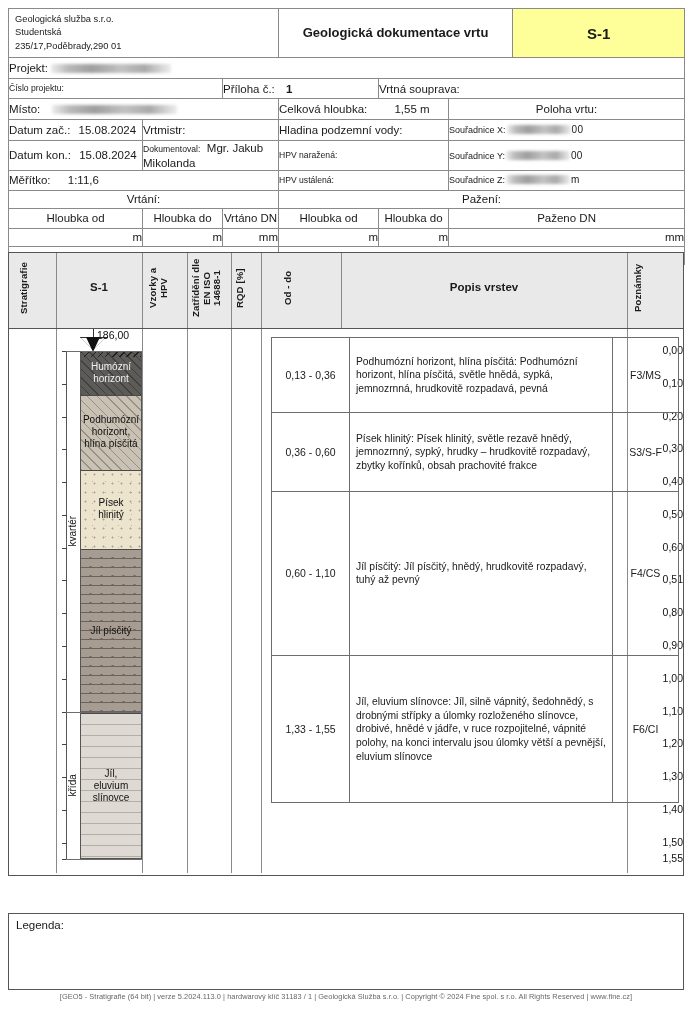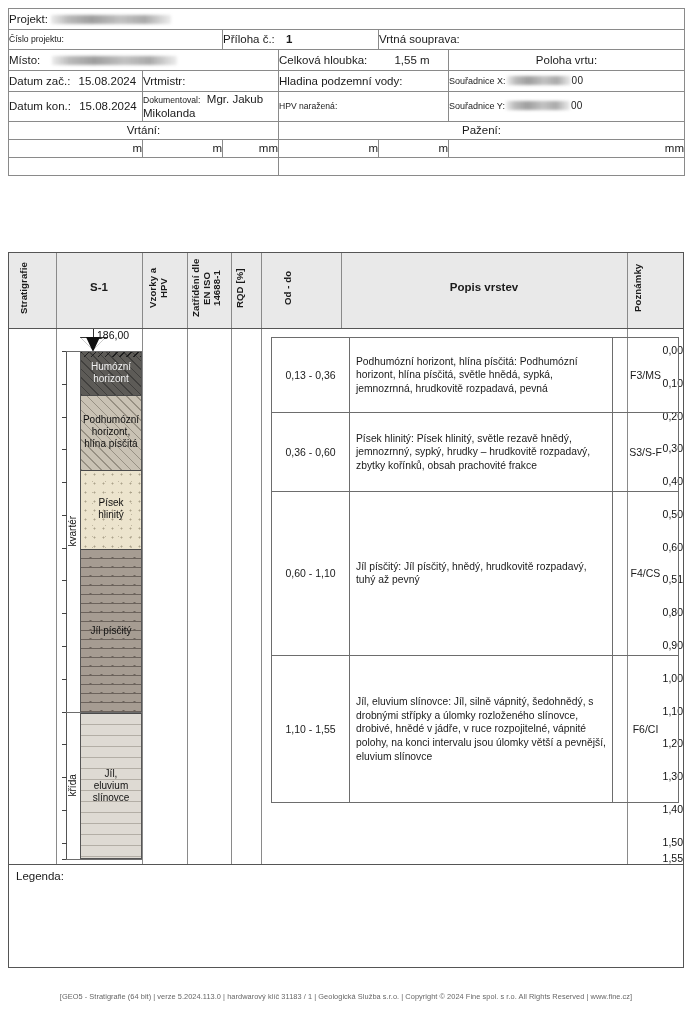--- a/index.html
+++ b/index.html
@@ -284,21 +284,21 @@
   td.c-desc  { font-size: 10.3px; line-height: 1.33; vertical-align: middle; }
   td.c-class { width: 66px; text-align: center; font-size: 10.5px; }
 
   
   .body-vsep {
     position: absolute; top: 0; bottom: 0; width: 1px; background: #8a8a8a;
   }
 
   
   #legend-block {
-    left: 8px; top: 864px; width: 676px; height: 104px;
+    left: 8px; top: 913px; width: 676px; height: 77px;
     border: 1.6px solid #555;
     background: #fff;
   }
   #legend-label {
     padding: 5px 7px;
     font-size: 11.5px;
   }
 
   
   #footer {
@@ -321,20 +321,31 @@
         <col style="width:134px">
           <col style="width:80px">
           <col style="width:56px">
         <col style="width:100px">
           <col style="width:70px">
           <col style="width:64px">
         <col style="width:172px">
       </colgroup>
 
       <tbody>
+          <tr class="h-company">
+        <td colspan="3">
+          <div class="company">
+            <div>Geologická služba s.r.o.</div>
+            <div>Studentská</div>
+            <div>235/17,Poděbrady,290 01</div>
+          </div>
+        </td>
+        <td colspan="3" class="cell doc-title">Geologická dokumentace vrtu</td>
+        <td class="badge-s1">S-1</td>
+      </tr>
 
       <tr class="h-r2">
         <td colspan="7" class="cell">
           <span class="lbl">Projekt:</span>
           <span class="redacted w1"></span>
         </td>
       </tr>
 
       <tr class="h-r3">
         <td colspan="2" class="cell-sm">
@@ -391,26 +402,48 @@
         <td colspan="2" class="cell-sm">
           <span class="lbl-sm">HPV naražená:</span>
         </td>
         <td colspan="2" class="cell-sm">
           <span class="coordline">
             <span>Souřadnice Y:</span><span class="redacted w3"></span><span class="coordtail">00</span>
           </span>
         </td>
       </tr>
 
+      <tr class="h-r7">
+        <td colspan="3" class="cell">
+          <span class="lbl">Měřítko:</span>
+          <span class="val" style="margin-left:14px">1:11,6</span>
+        </td>
+        <td colspan="2" class="cell-sm">
+          <span class="lbl-sm">HPV ustálená:</span>
+        </td>
+        <td colspan="2" class="cell-sm">
+          <span class="coordline">
+            <span>Souřadnice Z:</span><span class="redacted w3"></span><span class="coordtail">m</span>
+          </span>
+        </td>
+      </tr>
 
       <tr class="h-sec">
         <td colspan="3" class="cell ctr">Vrtání:</td>
         <td colspan="4" class="cell ctr">Pažení:</td>
       </tr>
 
+      <tr class="h-hdr">
+        <td class="cell ctr">Hloubka od</td>
+        <td colspan="1" class="cell ctr">Hloubka do</td>
+        <td class="cell ctr">Vrtáno DN</td>
+        <td class="cell ctr">Hloubka od</td>
+        <td class="cell ctr">Hloubka do</td>
+        <td colspan="2" class="cell ctr">Paženo DN</td>
+      </tr>
 
       <tr class="h-unit">
         <td class="cell rgt">m</td>
         <td class="cell rgt">m</td>
         <td class="cell rgt">mm</td>
         <td class="cell rgt">m</td>
         <td class="cell rgt">m</td>
         <td colspan="2" class="cell rgt">mm</td>
       </tr>
 
@@ -552,21 +585,21 @@
               <td class="c-range">0,36 - 0,60</td>
               <td class="c-desc">Písek hlinitý: Písek hlinitý, světle rezavě hnědý, jemnozrnný, sypký, hrudky – hrudkovitě rozpadavý, zbytky kořínků, obsah prachovité frakce</td>
               <td class="c-class">S3/S-F</td>
             </tr>
             <tr style="height: 163.871px;">
               <td class="c-range">0,60 - 1,10</td>
               <td class="c-desc">Jíl písčitý: Jíl písčitý, hnědý, hrudkovitě rozpadavý, tuhý až pevný</td>
               <td class="c-class">F4/CS</td>
             </tr>
             <tr style="height: 147.484px;">
-              <td class="c-range">1,10 - 1,55</td>
+              <td class="c-range">1,33 - 1,55</td>
               <td class="c-desc">Jíl, eluvium slínovce: Jíl, silně vápnitý, šedohnědý, s drobnými střípky a úlomky rozloženého slínovce, drobivé, hnědé v jádře, v ruce rozpojitelné, vápnité polohy, na konci intervalu jsou úlomky větší a pevnější, eluvium slínovce</td>
               <td class="c-class">F6/CI</td>
             </tr>
           </tbody>
       </table>
     <div class="gridline" style="top: 22px; width: 76px;"></div>
         <div class="gridline" style="top: 382.516px; width: 76px;"></div>
         <div class="gridline" style="top: 382.516px; width: 76px;"></div>
         <div class="gridline" style="top: 530px; width: 76px;"></div>
       </div>

